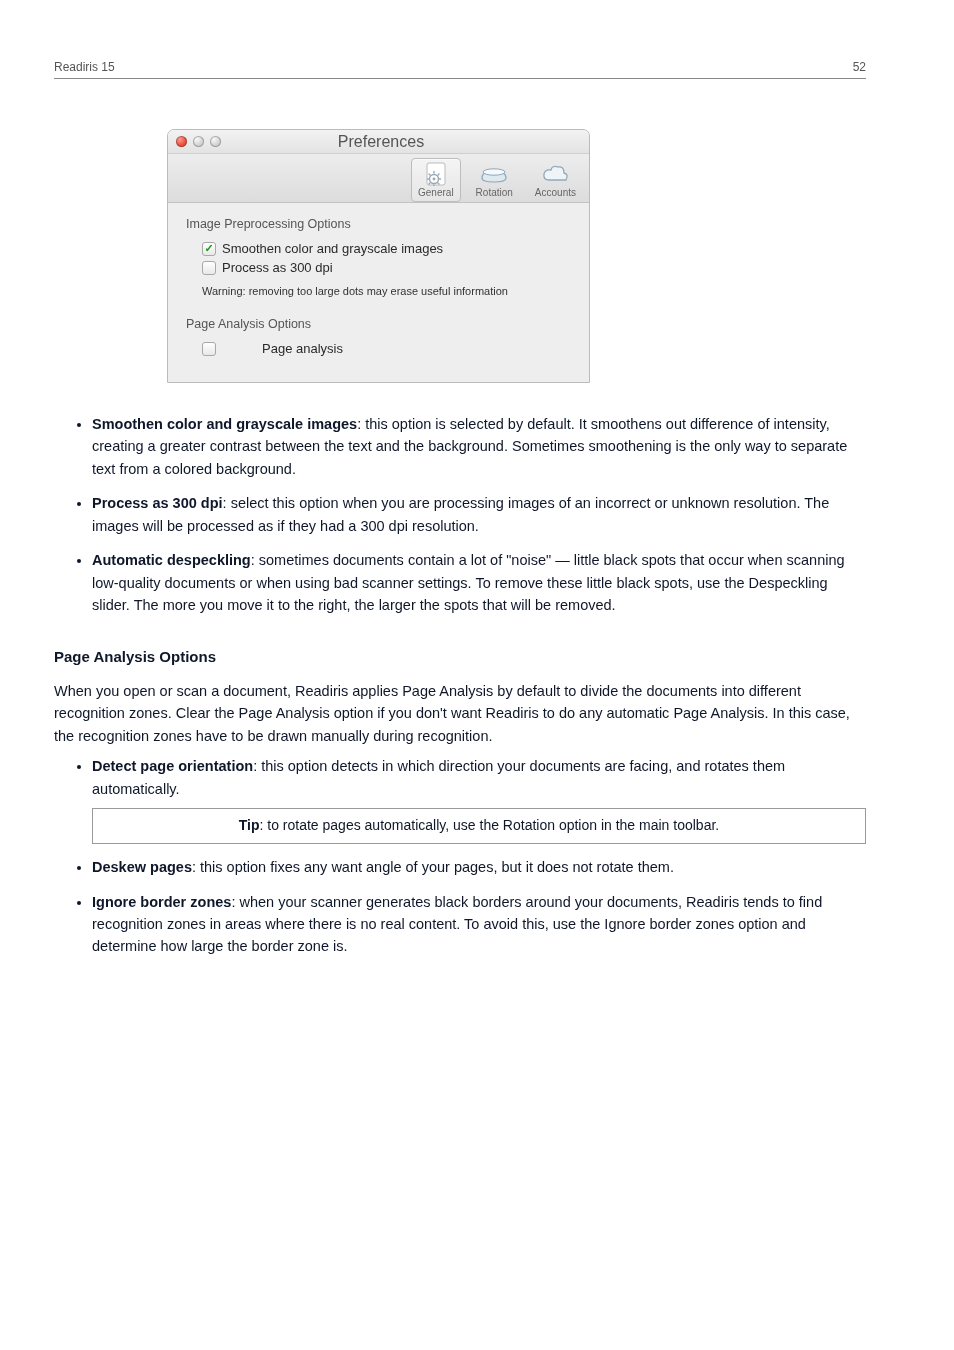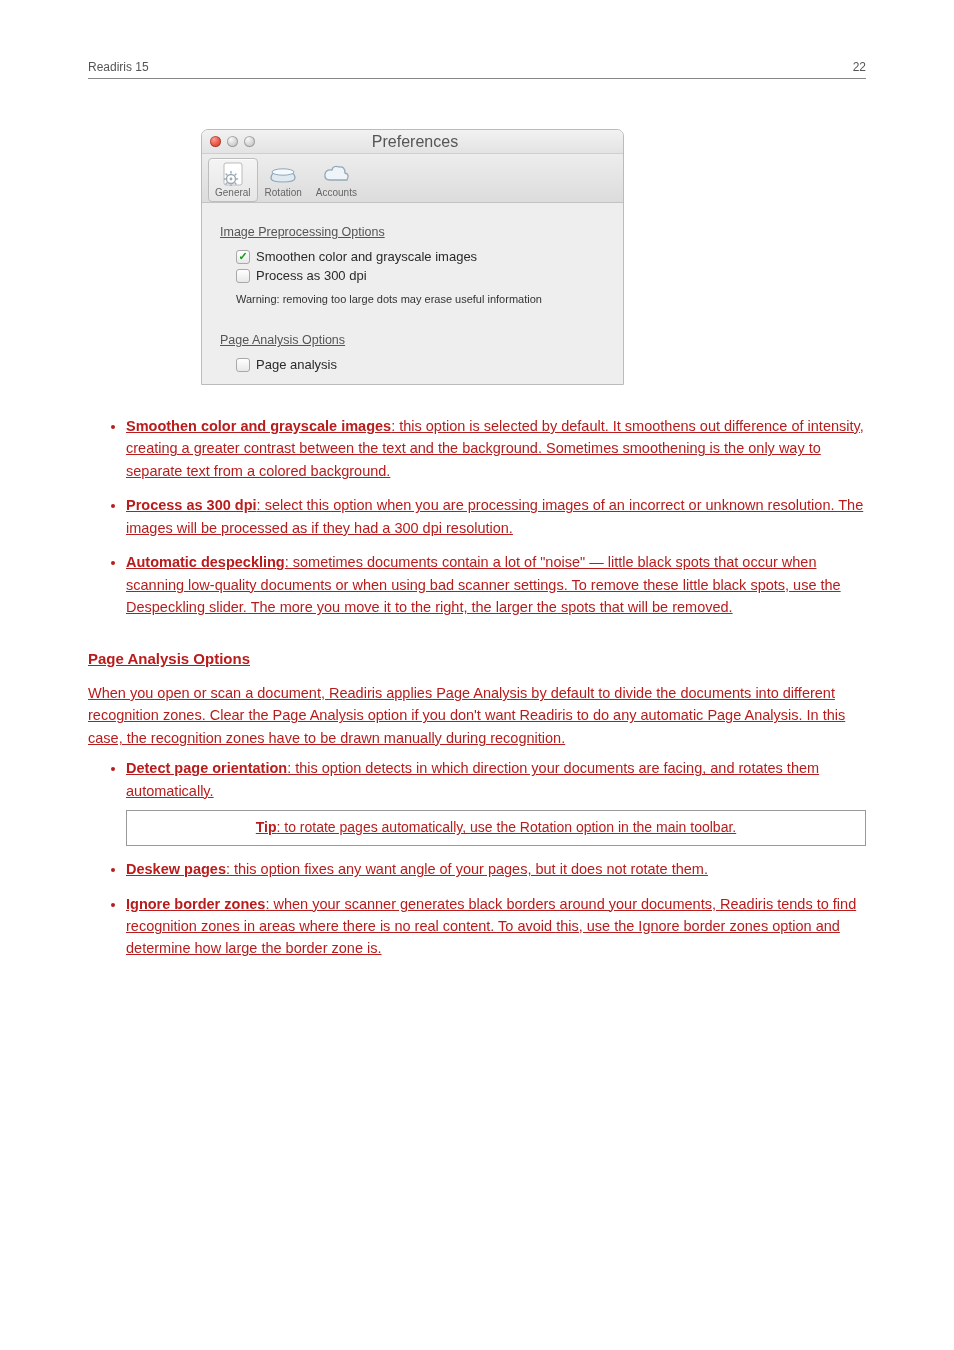--- a/index.html
+++ b/index.html
@@ -5,21 +5,21 @@
   * { box-sizing: border-box; }
   body {
     margin: 0;
     font-family: "Helvetica Neue", Helvetica, Arial, sans-serif;
     background: #fff;
     color: #000;
     width: 954px;
   }
   .page {
     width: 954px;
-    padding: 60px 88px 80px 88px;
+    padding: 60px 88px 80px 54px;
     position: relative;
   }
   .page-header-line {
     border-top: 1px solid #888;
     margin-bottom: 50px;
   }
   .header-row {
     display: flex;
     justify-content: space-between;
     font-size: 12px;
@@ -48,23 +48,24 @@
   .dot {
     width: 11px; height: 11px; border-radius: 50%;
     box-shadow: inset 0 0 0 1px rgba(0,0,0,0.25);
   }
   .dot.red { background: radial-gradient(circle at 35% 30%, #ff9a90, #e84d3c 60%); }
   .dot.grey { background: radial-gradient(circle at 35% 30%, #f8f8f8, #d0d0d0 60%); }
   .prefs-title { flex: 1; text-align: center; font-size: 16px; color: #555; padding-right: 40px;}
   .prefs-toolbar {
     display: flex;
     padding: 4px 6px 0 6px;
-    gap: 0;
+    gap: 8px;
     background: linear-gradient(#ededed,#dcdcdc);
     border-bottom: 1px solid #c3c3c3;
+    justify-content: flex-end;
   }
   .tool-item {
     display: flex;
     flex-direction: column;
     align-items: center;
     padding: 2px 6px 3px 6px;
     font-size: 10px;
     color: #666;
     border: 1px solid transparent;
     border-radius: 4px;
@@ -72,21 +73,21 @@
   .tool-item.selected {
     background: linear-gradient(#f4f4f4,#e6e6e6);
     border-color: #bdbdbd;
     box-shadow: inset 0 1px 0 rgba(255,255,255,0.6);
   }
   .tool-icon { width: 30px; height: 26px; display:flex; align-items:center; justify-content:center; }
   .prefs-body {
     background: #eee;
     padding: 14px 18px 10px 18px;
   }
-  .sec-title { font-size: 12.5px; color: #555; margin: 8px 0 10px 0; text-decoration: underline; }
+  .sec-title { font-size: 12.5px; color: #555; margin: 0 0 10px 0; }
   .opt-row { display:flex; align-items:center; font-size:13px; color:#2a2a2a; margin: 4px 0 4px 16px; }
   .opt-row.slider { margin-top: 8px; margin-bottom: 4px;}
   .ck {
     width:14px; height:14px; border:1px solid #a8a8a8; border-radius:3px;
     background: linear-gradient(#fff,#e8e8e8);
     margin-right: 6px; display:flex; align-items:center; justify-content:center;
   }
   .ck.checked::after {
     content:"✓"; font-size:11px; font-weight:bold; color:#169c16; line-height:1;
   }
@@ -103,42 +104,42 @@
     transform: translateX(-50%);
   }
   .ticks {
     position:absolute; top:12px; left:2px; right:2px; height:6px;
     display:flex; justify-content:space-between;
   }
   .ticks span { width:1px; height:5px; background:#b5b5b5; display:block;}
   .warn { font-size:11px; color:#333; margin: 10px 0 4px 16px; white-space:nowrap; overflow:hidden;}
   .sec-sep { height: 16px; }
 
-  .body-text { font-size: 14.5px; line-height: 1.55; color:#b91c1c;text-decoration:underline; }
+  .body-text { font-size: 14.5px; line-height: 1.55; color:#0f172a; }
   .after-img { margin-top: 30px; }
   ul.doc-list { list-style: disc; padding-left: 38px; margin: 0; }
   ul.doc-list > li { margin: 8px 0 12px 0; }
   .li-title { font-weight: bold; }
   .para { margin: 2px 0; }
   .h3 { font-weight: bold; font-size: 15px; margin-top: 28px; margin-bottom: 12px;}
   .tip-box {
     border: 1px solid #9a9a9a; padding: 6px 10px; margin: 8px 0 12px 0;
     font-size: 14px;
     text-align: center;
   }
   .tip-label { font-weight: bold; }
 </style>
 </head>
 <body>
 
 <div class="page">
 
   <div class="header-row">
     <span>Readiris 15</span>
-    <span>22</span>
+    <span>52</span>
   </div>
   <div class="page-header-line"></div>
 
   <div class="prefs-window">
     <div class="prefs-titlebar">
       <div class="traffic-lights">
         <span class="dot red"></span>
         <span class="dot grey"></span>
         <span class="dot grey"></span>
       </div>
@@ -182,21 +183,21 @@
         <span>Smoothen color and grayscale images</span>
       </div>
       <div class="opt-row">
         <span class="ck"></span>
         <span>Process as 300 dpi</span>
       </div>
       <div class="warn">Warning: removing too large dots may erase useful information</div>
 
       <div class="sec-sep"></div>
       <div class="sec-title">Page Analysis Options</div>
-      <div class="opt-row" style="margin-bottom:2px;">
+      <div class="opt-row" style="margin-bottom:16px;gap:40px;">
         <span class="ck"></span>
         <span>Page analysis</span>
       </div>
     </div>
   </div>
 
   <div class="body-text after-img">
     <ul class="doc-list">
       <li>
         <span class="li-title">Smoothen color and grayscale images</span><span>: this option is selected by default. It smoothens out difference of intensity, creating a greater contrast between the text and the background. Sometimes smoothening is the only way to separate text from a colored background.</span>

